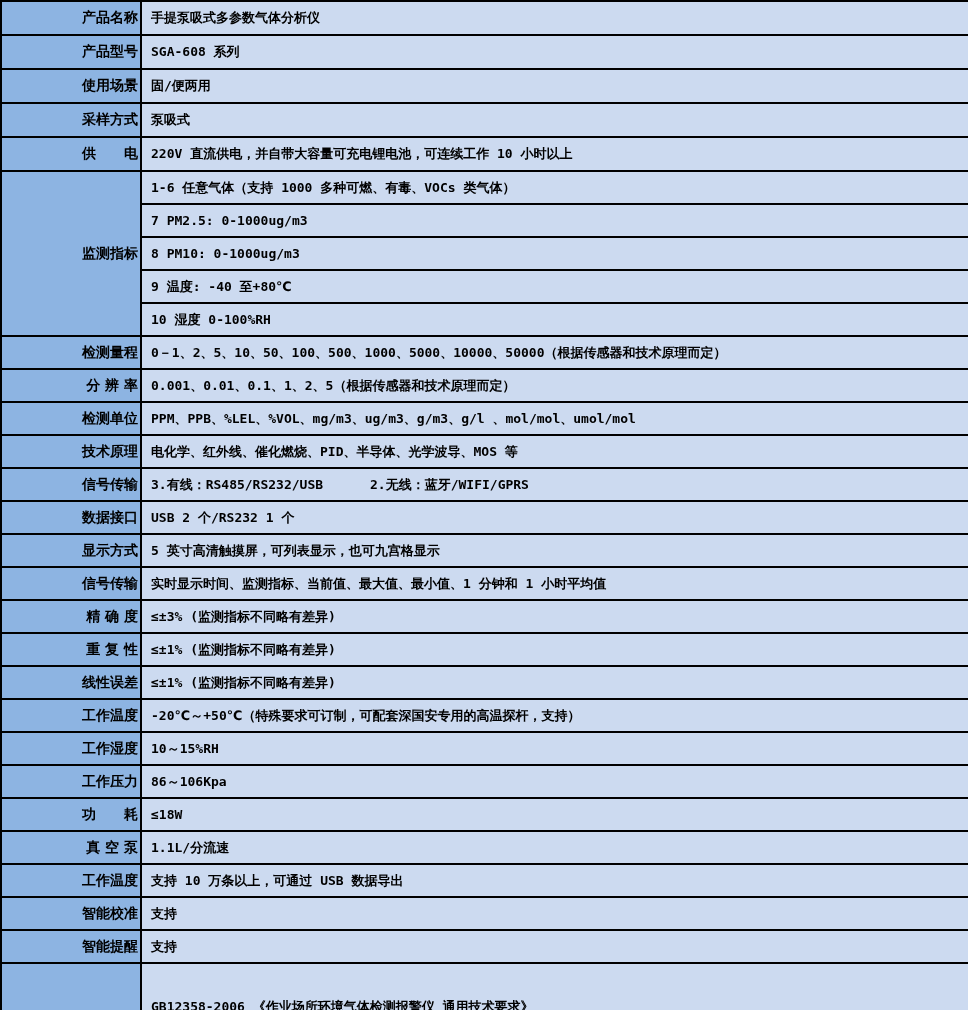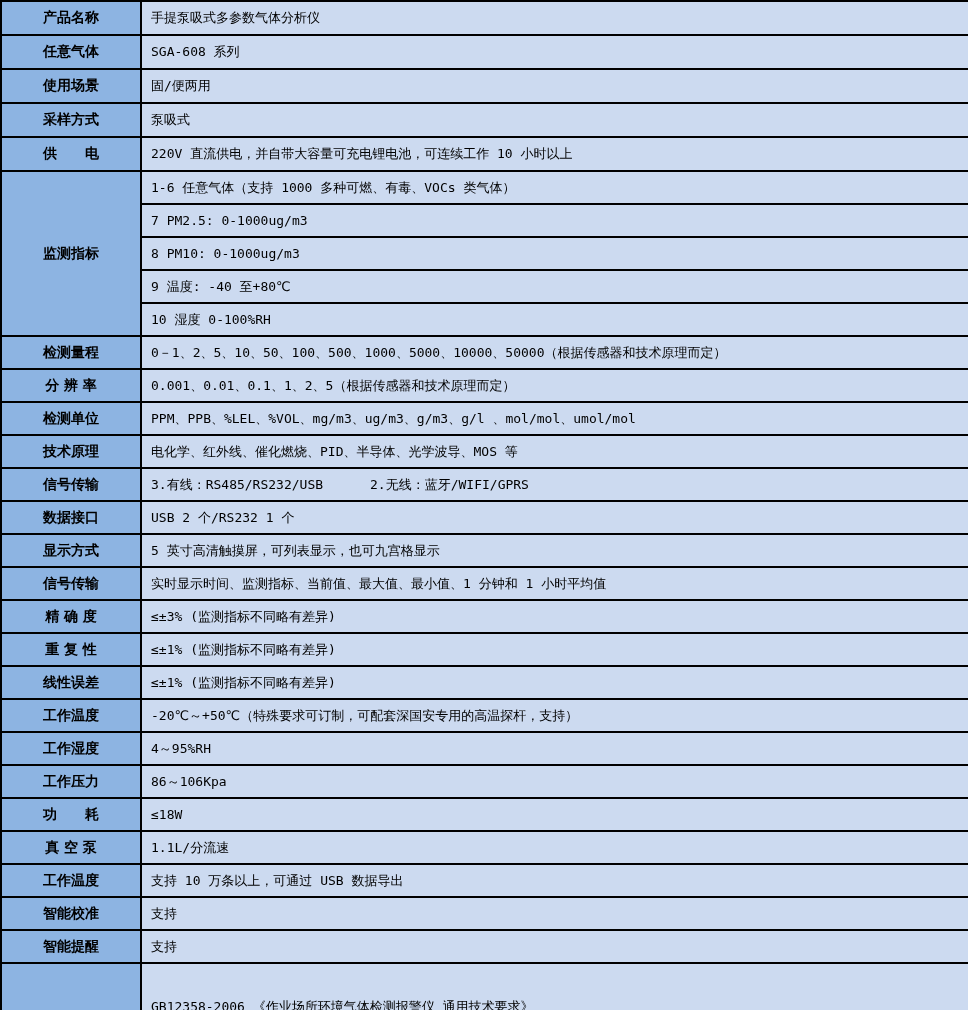--- a/index.html
+++ b/index.html
@@ -12,26 +12,27 @@
   body{font-family:"DejaVu Sans",sans-serif;color:var(--text);}
   table.spec{
     border-collapse:collapse;
     table-layout:fixed;
     width:968px;
   }
   table.spec th,
   table.spec td{
     border:2px solid var(--border);
     overflow:hidden;
+    font-weight:bold;
   }
   table.spec th{
     background:var(--label-bg);
     font-weight:bold;
     font-size:14px;
-    text-align:center;
+    text-align:right;
     vertical-align:middle;
     white-space:pre;
     font-family:"DejaVu Sans",sans-serif;
     padding:0 2px;
   }
   table.spec td{
     background:var(--value-bg);
     font-size:13px;
     vertical-align:middle;
     padding:2px 4px 2px 9px;
@@ -52,21 +53,21 @@
   <colgroup>
     <col class="c-label">
     <col class="c-value">
   </colgroup>
   <tbody>
     <tr class="h28">
       <th>产品名称</th>
       <td>手提泵吸式多参数气体分析仪</td>
     </tr>
     <tr class="h28">
-      <th>任意气体</th>
+      <th>产品型号</th>
       <td>SGA-608 系列</td>
     </tr>
     <tr class="h28">
       <th>使用场景</th>
       <td>固/便两用</td>
     </tr>
     <tr class="h28">
       <th>采样方式</th>
       <td>泵吸式</td>
     </tr>
@@ -135,21 +136,21 @@
     <tr class="h27">
       <th>线性误差</th>
       <td>≤±1% (监测指标不同略有差异)</td>
     </tr>
     <tr class="h27">
       <th>工作温度</th>
       <td>-20℃～+50℃（特殊要求可订制，可配套深国安专用的高温探杆，支持）</td>
     </tr>
     <tr class="h27">
       <th>工作湿度</th>
-      <td>4～95%RH</td>
+      <td>10～15%RH</td>
     </tr>
     <tr class="h27">
       <th>工作压力</th>
       <td>86～106Kpa</td>
     </tr>
     <tr class="h27">
       <th>功　　耗</th>
       <td>≤18W</td>
     </tr>
     <tr class="h27">

